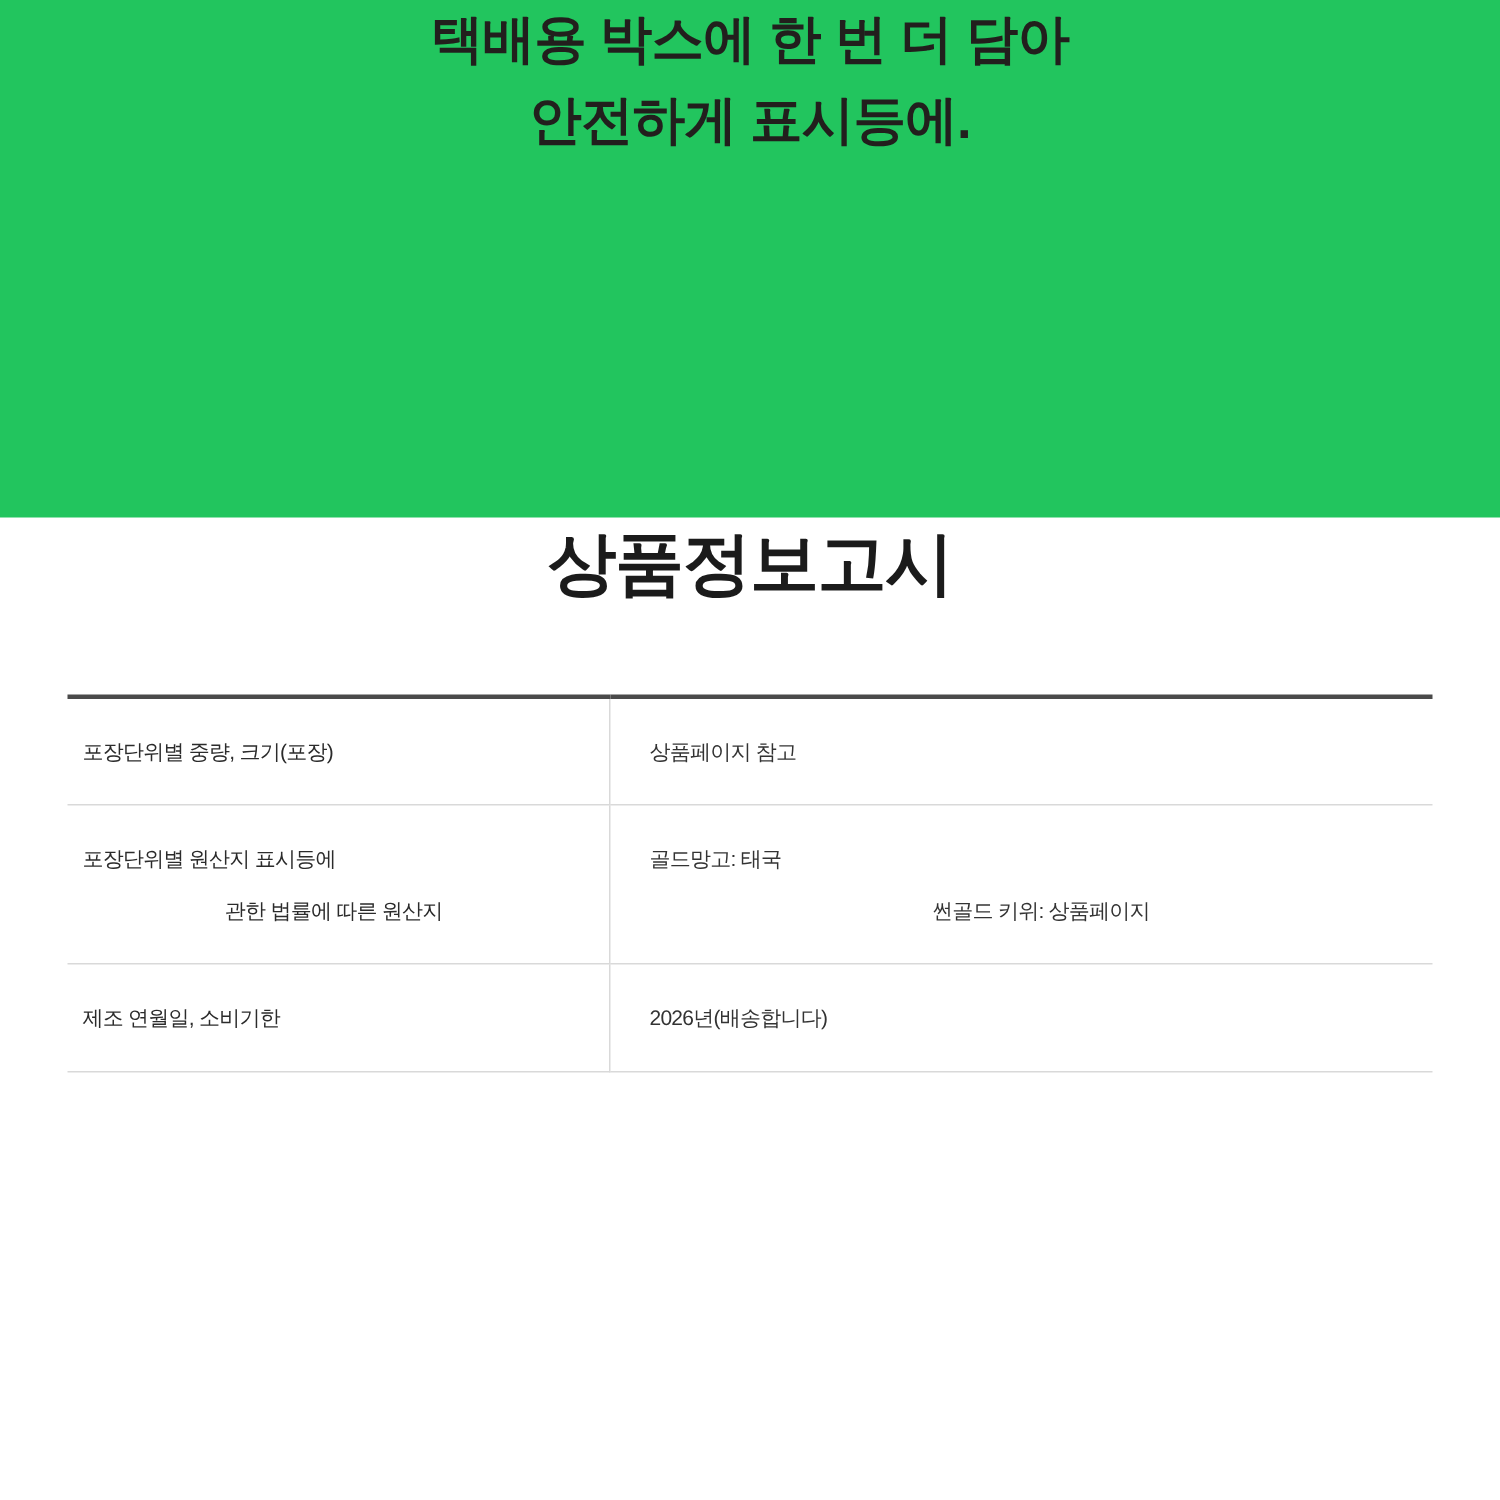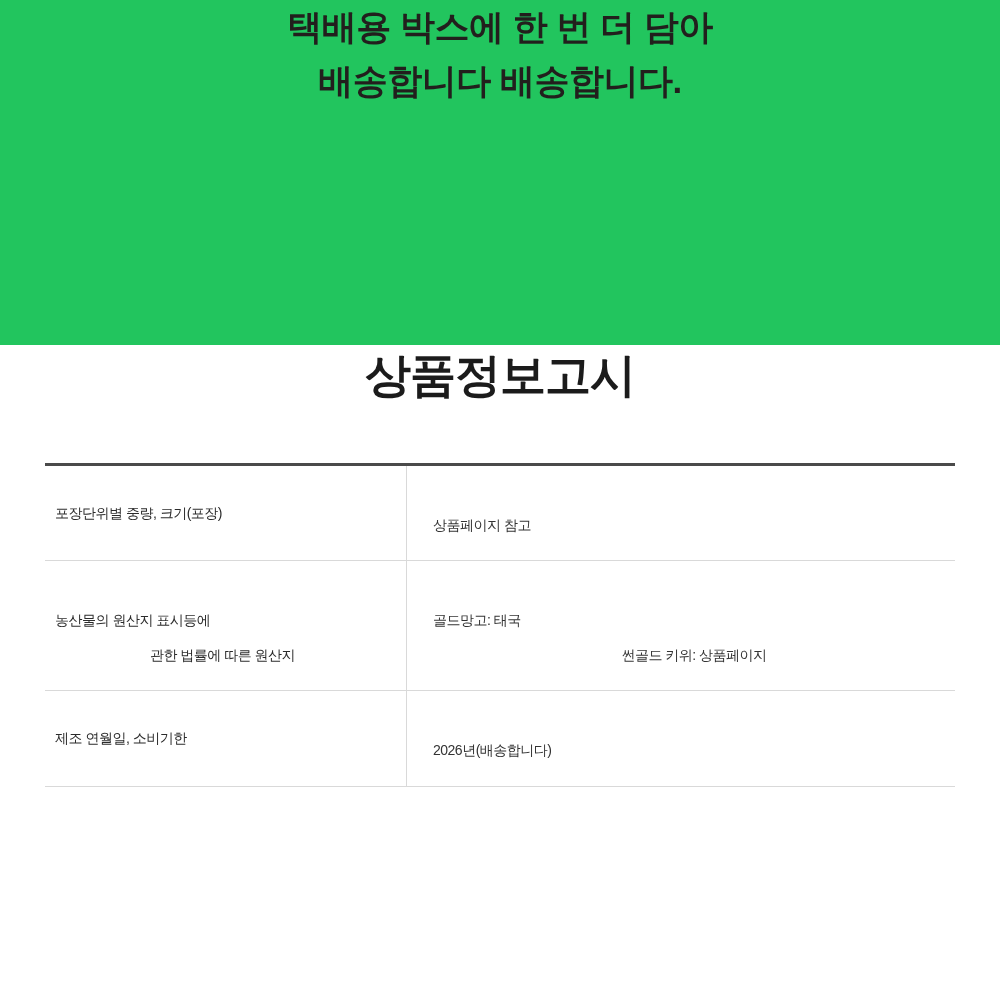--- a/index.html
+++ b/index.html
@@ -80,53 +80,52 @@
     padding-right: 16px;
     border-right: 1px solid #d9d9d9;
     color: #2b2b2b;
   }
   table.info-table td.value {
     padding-left: 26px;
     color: #333333;
   }
   .value-line {
     display: block;
-    margin-top: 24px;
   }
   .value-line + .value-line {
     margin-top: 12px;
     text-align: center;
   }
 </style>
 </head>
 <body>
 
 <div class="page">
 
   <div class="banner">
     <div class="banner-text">
       <span class="banner-line">택배용 박스에 한 번 더 담아</span>
-      <span class="banner-line">배송합니다 배송합니다.</span>
+      <span class="banner-line">안전하게 표시등에.</span>
     </div>
   </div>
 
   <div class="section-heading">상품정보고시</div>
 
   <div class="info-table-wrap">
     <table class="info-table">
       <tbody>
         <tr class="top-rule">
           <td class="label">포장단위별 중량, 크기(포장)</td>
           <td class="value">
             <span class="value-line">상품페이지 참고</span>
           </td>
         </tr>
         <tr>
           <td class="label">
-            <span class="value-line">농산물의 원산지 표시등에</span>
+            <span class="value-line">포장단위별 원산지 표시등에</span>
             <span class="value-line">관한 법률에 따른 원산지</span>
           </td>
           <td class="value">
             <span class="value-line">골드망고: 태국</span>
             <span class="value-line">썬골드 키위:  상품페이지</span>
           </td>
         </tr>
         <tr>
           <td class="label">제조 연월일, 소비기한</td>
           <td class="value">

